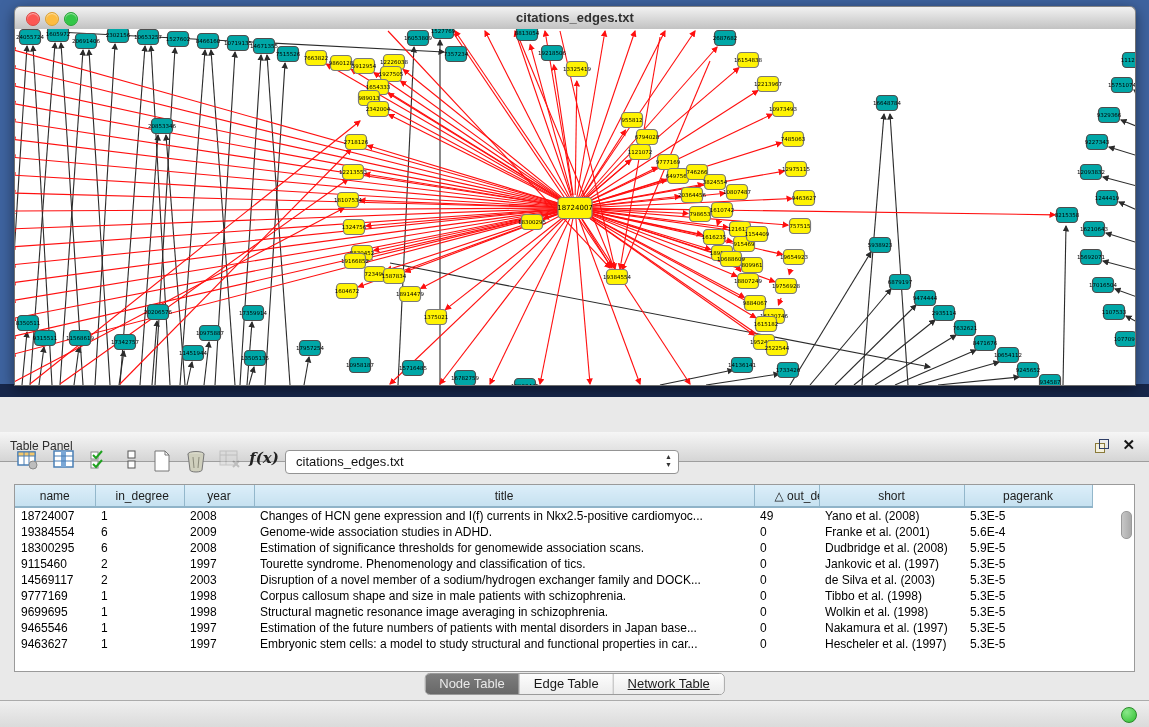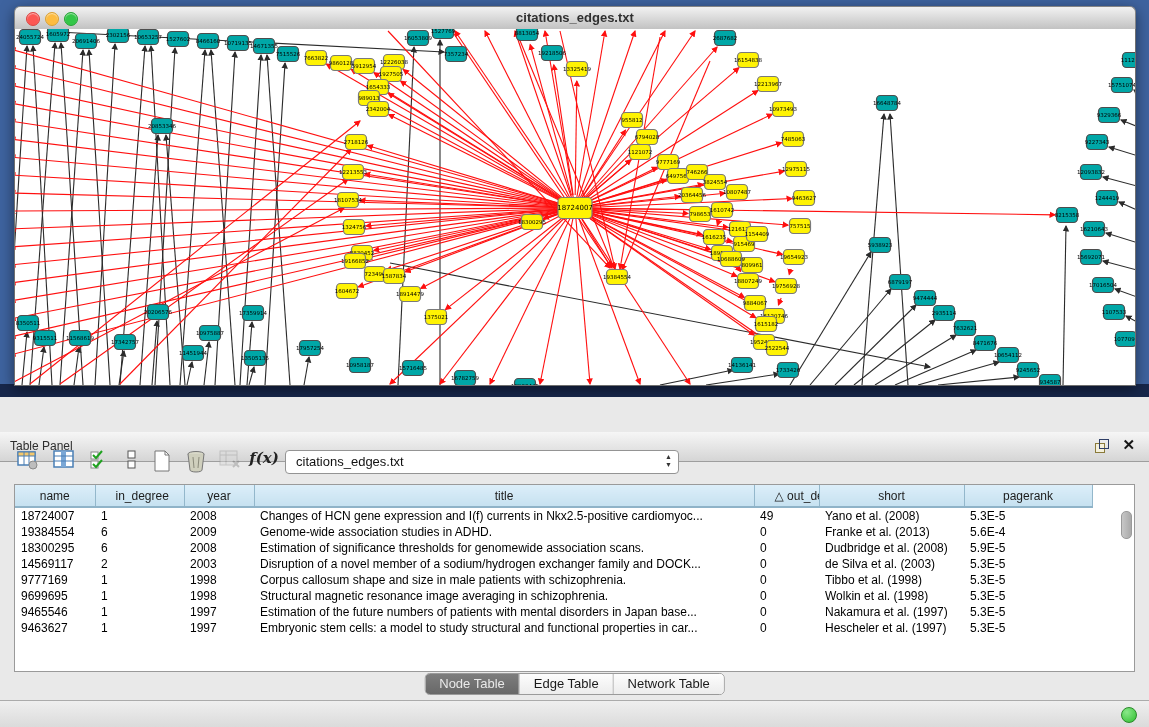--- a/index.html
+++ b/index.html
@@ -45,21 +45,21 @@
            overflow:hidden;white-space:nowrap;padding:0 20px;}
   tbody td{height:16px;padding:0 6px;color:#000;white-space:nowrap;overflow:hidden;text-overflow:ellipsis;}
   .vscroll{position:absolute;right:2px;top:24px;width:12px;height:158px;}
   .vscroll .thumb{position:absolute;left:1px;top:2px;width:9px;height:26px;background:linear-gradient(90deg,#c7c7c7,#a9a9a9);
                   border:1px solid #9a9a9a;border-radius:5px;}
 
   .tabs{position:absolute;left:50%;top:276px;transform:translateX(-50%);display:flex;
         border:1px solid #9a9a9a;border-radius:5px;overflow:hidden;background:#fff;height:20px;}
   .tab{font-size:13px;line-height:20px;padding:0 14px;color:#1a1a1a;background:linear-gradient(#fdfdfd,#ececec);
        border-right:1px solid #a5a5a5;}
-  .tab:last-child{border-right:none;}
+  .tab:last-child{border-right:none;text-decoration:underline;}
   .tab.active{background:linear-gradient(#7d7d7d,#686868);color:#e9e9e9;}
 
   
   .statusbar{position:absolute;left:0;top:700px;width:1149px;height:27px;
              background:linear-gradient(#efefef,#dadada);border-top:1px solid #ababab;}
   .mem-label{position:absolute;right:34px;top:8px;font-size:11px;color:#222;margin-top:44px;}
   .mem-dot{position:absolute;right:12px;top:6px;width:14px;height:14px;border-radius:50%;
            background:radial-gradient(circle at 35% 30%,#8ae88a,#2fbf2f);border:1px solid #2a8a2a;}
 </style>
 </head>
@@ -579,31 +579,40 @@
             <td>49</td>
             <td>Yano et al. (2008)</td>
             <td>5.3E-5</td>
           </tr>
           <tr>
             <td>19384554</td>
             <td>6</td>
             <td>2009</td>
             <td>Genome-wide association studies in ADHD.</td>
             <td>0</td>
-            <td>Franke et al. (2013)</td>
+            <td>Franke et al. (2001)</td>
             <td>5.6E-4</td>
           </tr>
           <tr>
             <td>18300295</td>
             <td>6</td>
             <td>2008</td>
             <td>Estimation of significance thresholds for genomewide association scans.</td>
             <td>0</td>
             <td>Dudbridge et al. (2008)</td>
             <td>5.9E-5</td>
+          </tr>
+          <tr>
+            <td>9115460</td>
+            <td>2</td>
+            <td>1997</td>
+            <td>Tourette syndrome. Phenomenology and classification of tics.</td>
+            <td>0</td>
+            <td>Jankovic et al. (1997)</td>
+            <td>5.3E-5</td>
           </tr>
           <tr>
             <td>14569117</td>
             <td>2</td>
             <td>2003</td>
             <td>Disruption of a novel member of a sodium/hydrogen exchanger family and DOCK...</td>
             <td>0</td>
             <td>de Silva et al. (2003)</td>
             <td>5.3E-5</td>
           </tr>

